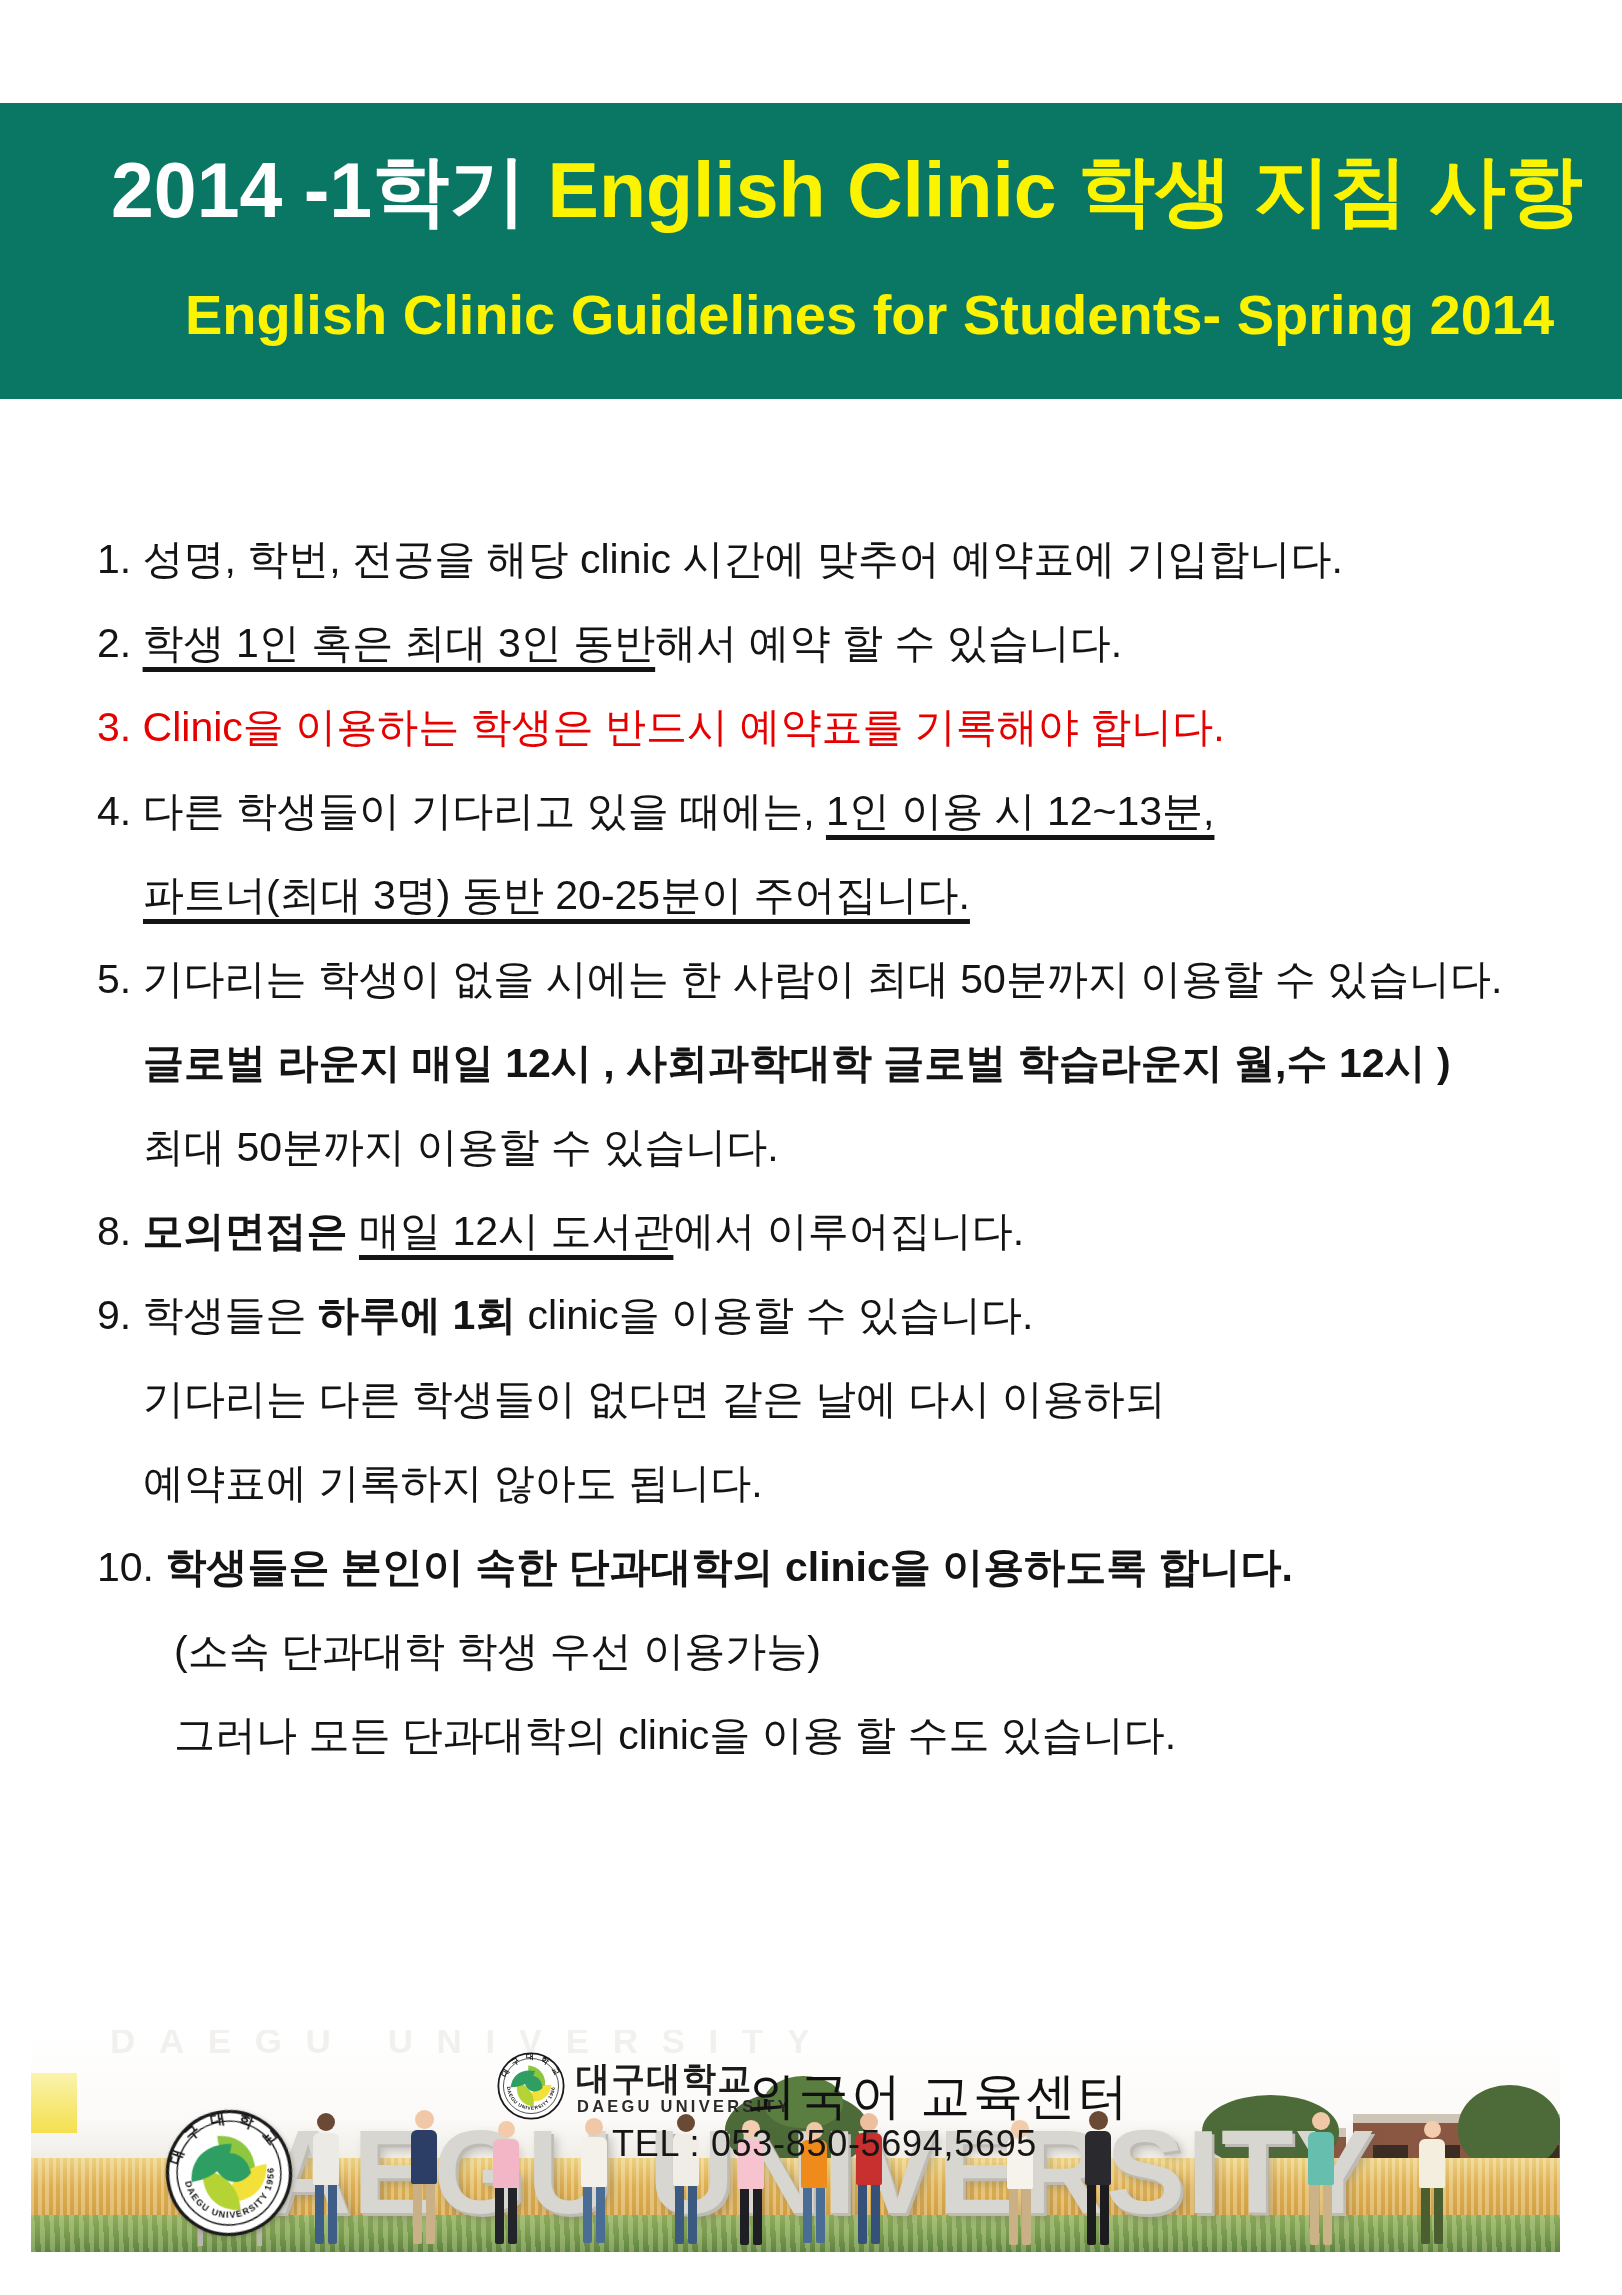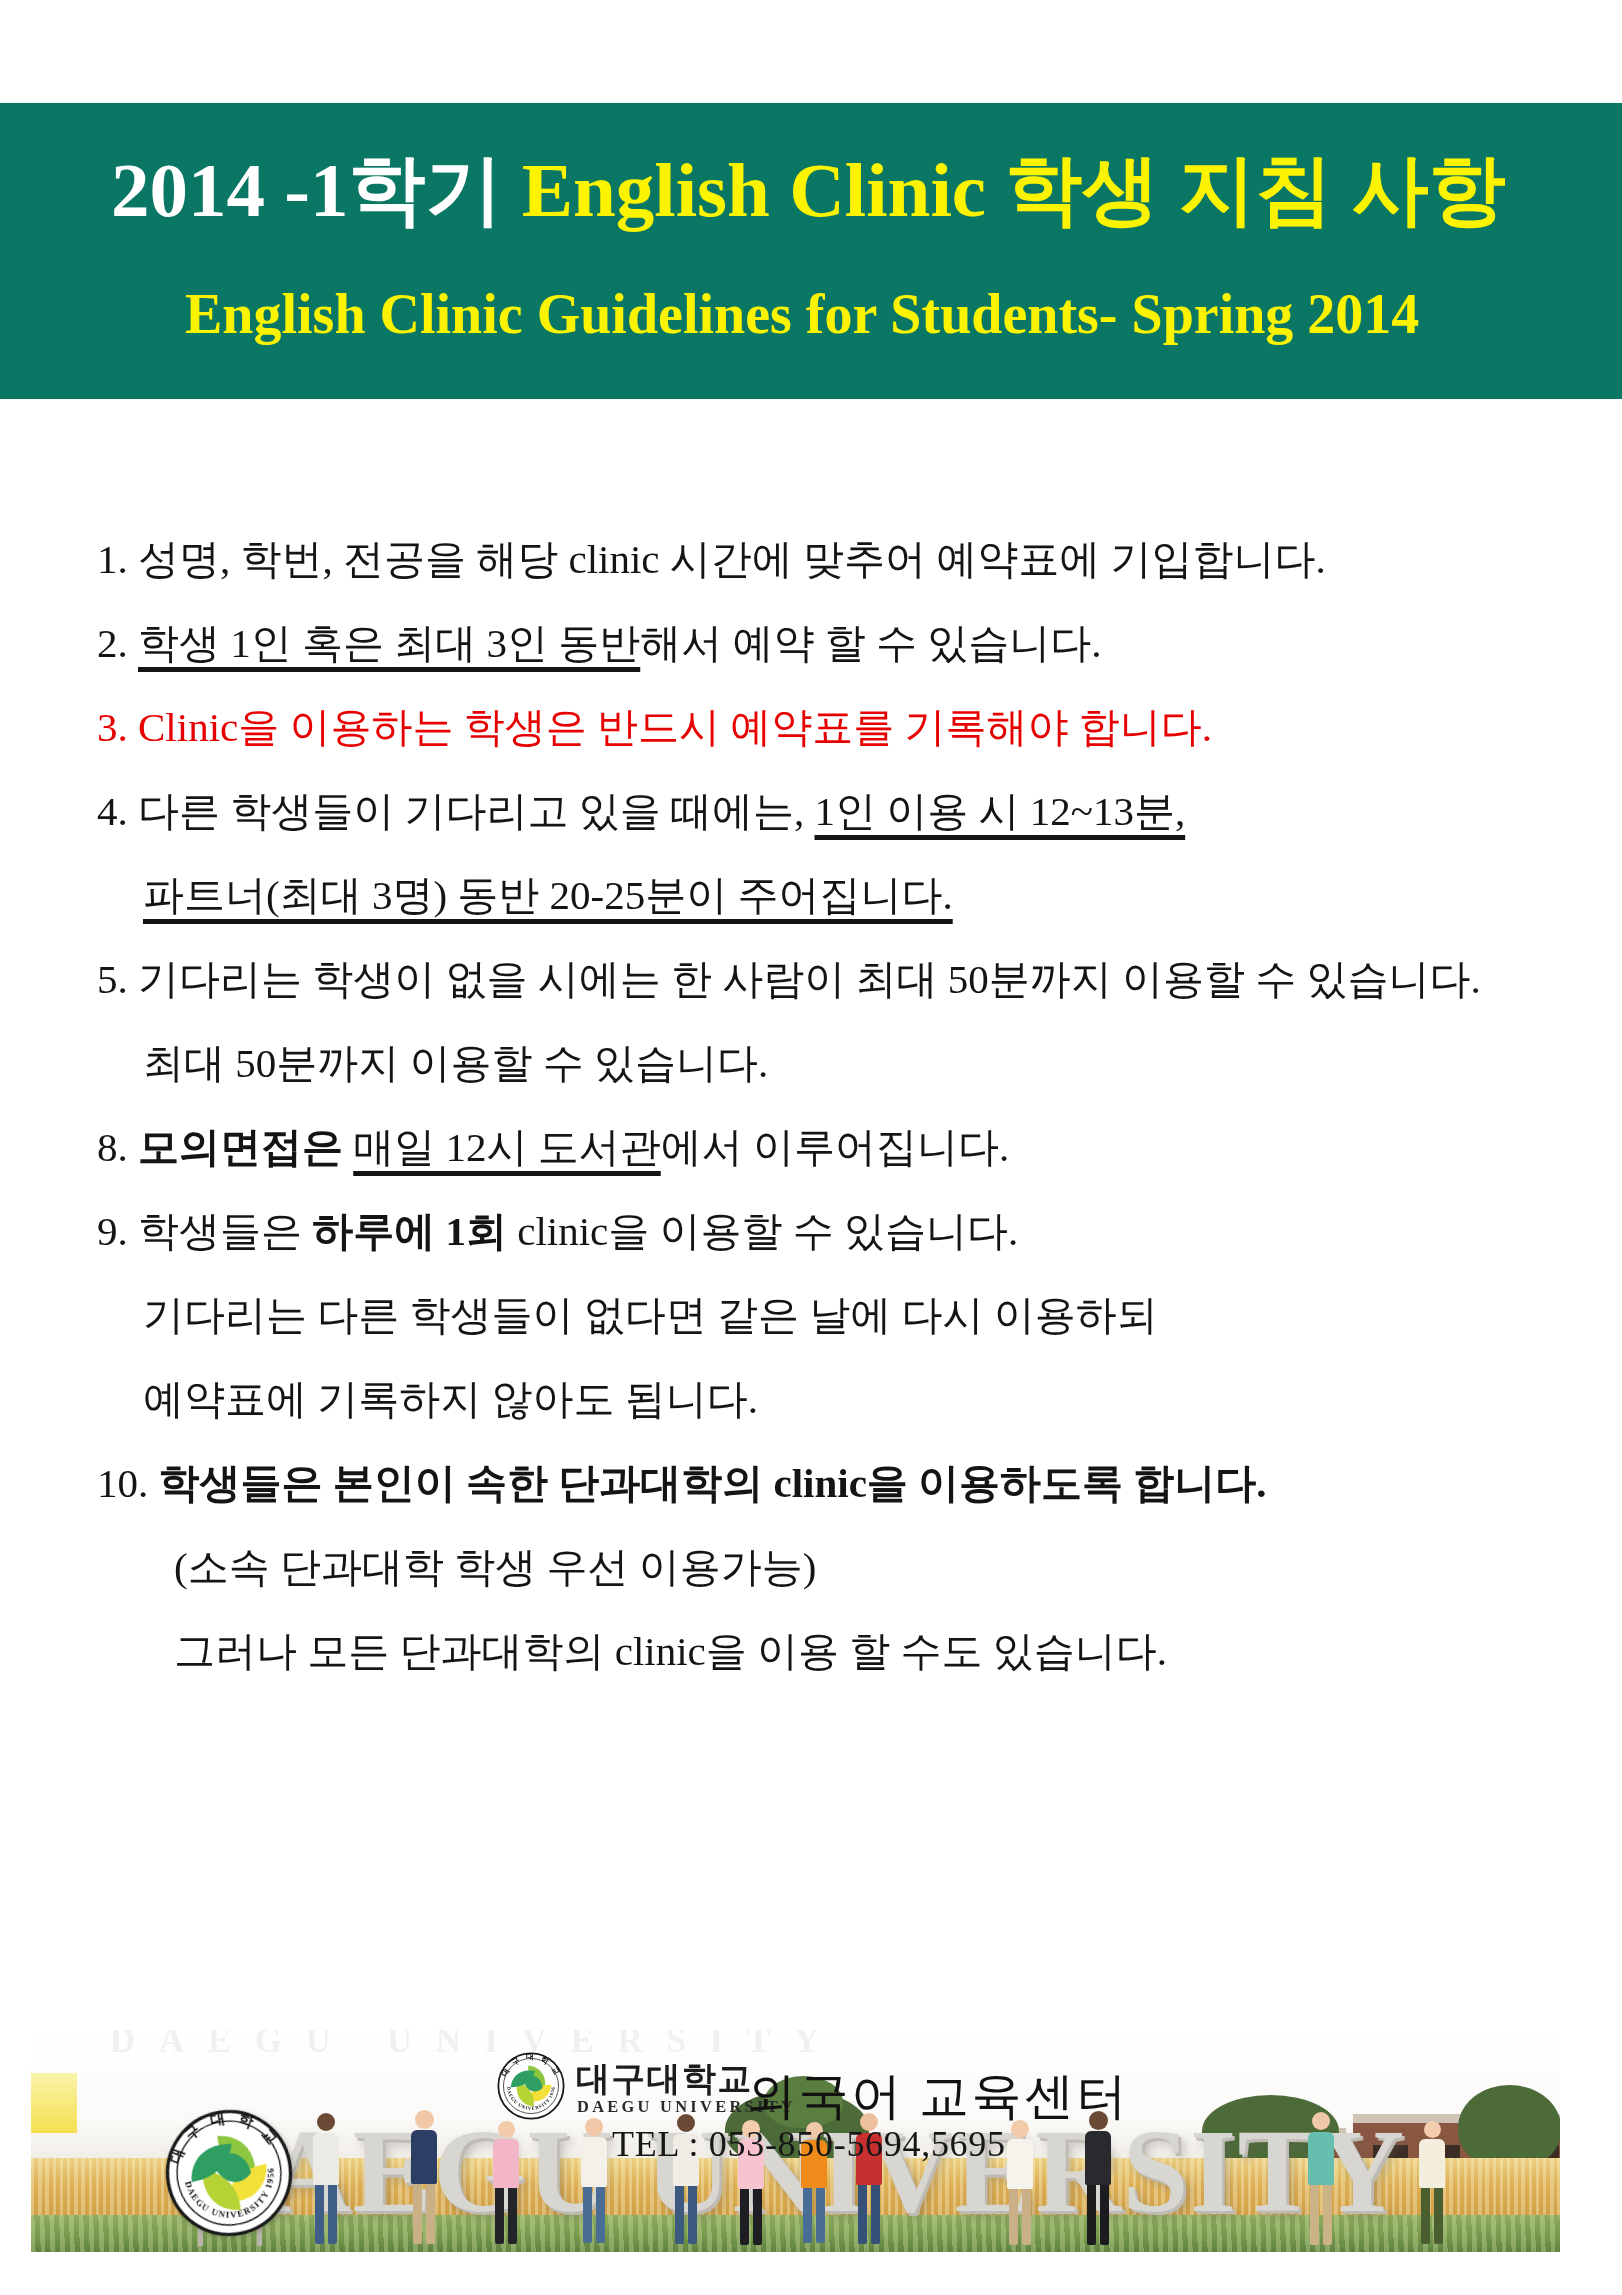--- a/index.html
+++ b/index.html
@@ -1,21 +1,21 @@
 <!DOCTYPE html>
 <html style="--header-band: #0a7765; --title-white: #ffffff; --title-yellow: #fcf300; --body-text: #141414; --warning-red: #e60000; --photo-letters-grey: #d8d6d0; --wheat: #ddaf54; --grass: #76994d; --yellow-block: #f4e04e;font-size:10.5px"><head>
 <meta charset="utf-8">
 <style>
   html,body{margin:0;padding:0;}
   body{
     width:1623px;height:2295px;overflow:hidden;background:#ffffff;
     font-family:"Liberation Sans","DejaVu Sans",sans-serif;
     position:relative;
   }
-  .page{position:absolute;inset:0;font-family:Liberation Serif, serif;}
+  .page{position:absolute;inset:0;}
 
   
   .band{
     position:absolute;left:0;top:103px;width:1623px;height:296px;
     background:var(--header-band,#0a7765);
   }
   .title{
     position:absolute;left:111px;top:41px;white-space:nowrap;
     font-size:77px;font-weight:bold;letter-spacing:0px;line-height:1.2;
   }
@@ -116,20 +116,21 @@
     <div class="subtitle t-yellow">English Clinic Guidelines for Students- Spring 2014</div>
   </header>
 
   <main class="guidelines" id="guidelines">
       <div class="gl-line"><span class="">1. 성명, 학번, 전공을 해당 clinic 시간에 맞추어 예약표에 기입합니다.</span></div>
       <div class="gl-line"><span class="">2. </span><span class="seg-u">학생 1인 혹은 최대 3인 동반</span><span class="">해서 예약 할 수 있습니다.</span></div>
       <div class="gl-line" style="color: rgb(230, 0, 0);"><span class="">3. Clinic을 이용하는 학생은 반드시 예약표를 기록해야 합니다.</span></div>
       <div class="gl-line"><span class="">4. 다른 학생들이 기다리고 있을 때에는, </span><span class="seg-u">1인 이용 시 12~13분,</span></div>
       <div class="gl-line ind1"><span class="seg-u">파트너(최대 3명) 동반 20-25분이 주어집니다.</span></div>
       <div class="gl-line"><span class="">5. 기다리는 학생이 없을 시에는 한 사람이 최대 50분까지 이용할 수 있습니다.</span></div>
+      <div class="gl-line ind1"><span class="seg-b ">글로벌 라운지 매일 12시 , 사회과학대학 글로벌 학습라운지 월,수 12시 )</span></div>
       <div class="gl-line ind1"><span class="">최대 50분까지 이용할 수 있습니다.</span></div>
       <div class="gl-line"><span class="">8. </span><span class="seg-b ">모의면접은</span><span class=""> </span><span class="seg-u">매일 12시 도서관</span><span class="">에서 이루어집니다.</span></div>
       <div class="gl-line"><span class="">9. 학생들은 </span><span class="seg-b ">하루에 1회</span><span class=""> clinic을 이용할 수 있습니다.</span></div>
       <div class="gl-line ind1"><span class="">기다리는 다른 학생들이 없다면 같은 날에 다시 이용하되</span></div>
       <div class="gl-line ind1"><span class="">예약표에 기록하지 않아도 됩니다.</span></div>
       <div class="gl-line"><span class="">10. </span><span class="seg-b ">학생들은 본인이 속한 단과대학의 clinic을 이용하도록 합니다.</span></div>
       <div class="gl-line ind2"><span class="">(소속 단과대학 학생 우선 이용가능)</span></div>
       <div class="gl-line ind2"><span class="">그러나 모든 단과대학의 clinic을 이용 할 수도 있습니다.</span></div>
     </main>
 

